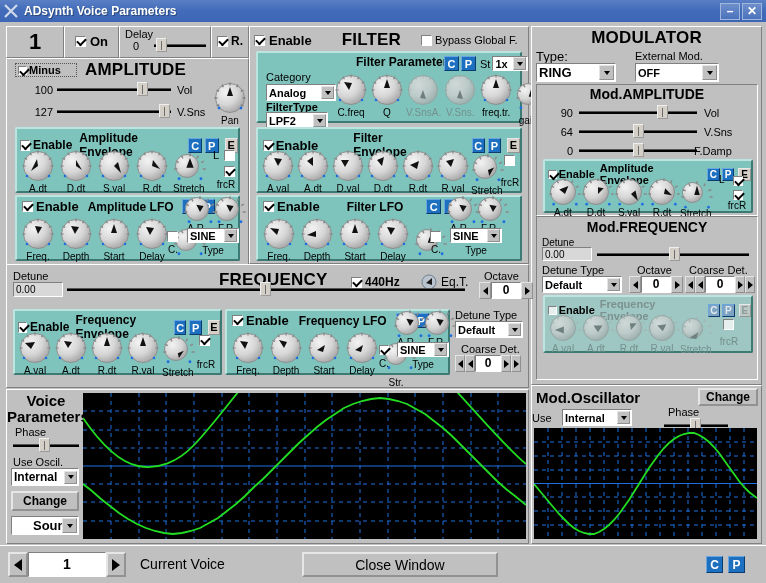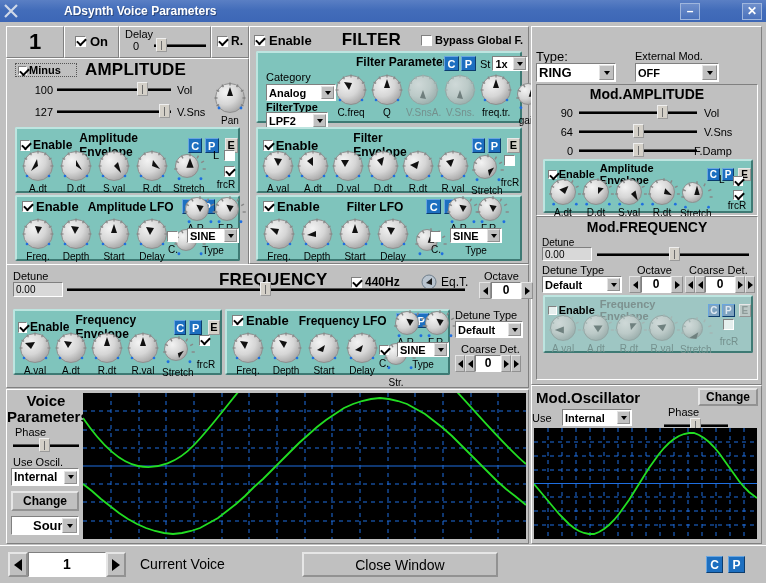--- a/index.html
+++ b/index.html
@@ -9,21 +9,21 @@
     font-family:"Liberation Sans", sans-serif;
     background:#c0c0c0; font-size:11px; color:#000;
     -webkit-font-smoothing:none;
   }
   #app { position:relative; width:766px; height:583px; background:#c0c0c0; }
 
   
   .titlebar{
     position:absolute; left:0; top:0; width:766px; height:21px;
     background:linear-gradient(to bottom,#5a7fc4 0%,#436dba 45%,#3d67b6 100%);
-    display:flex; align-items:center; padding:11px 2px;gap:40px;
+    display:flex; align-items:center; padding:11px 2px;
   }
   .tb-icon{ width:18px; height:18px; position:relative; flex:0 0 auto; }
   .tb-icon svg{ display:block; }
   .tb-title{ color:#fff; font-size:12px; font-weight:bold; margin-left:4px; flex:1 1 auto;
              text-shadow:1px 1px 0 rgba(0,0,0,.35); }
   .tb-btn{
     width:20px; height:17px; margin-right:2px; border:1px solid #9fb6dd;
     background:linear-gradient(to bottom,#6f8fcb,#4a72bc);
     display:flex; align-items:center; justify-content:center;
     color:#fff; font-size:12px; font-weight:bold; line-height:1; cursor:pointer;
@@ -545,21 +545,21 @@
       <div class="knoblab" style="position:absolute; left:170px; top:48px; width:52px;">Type</div>
     </div>
   </div>
 
   <div class="abs grp" style="left:249px; top:26px; width:280px; height:238px; background:#c0c0c0;">
     <div style="display:flex; align-items:center; padding:3px 0 0 4px;">
       <span class="cb on"></span>
       <span style="font-size:13px;font-weight:bold;margin-left:4px;">Enable</span>
       <span class="ttl-lg" style="margin-left:30px;">FILTER</span>
       <span class="cb" style="margin-left:20px;"></span>
-      <span style="font-size:11px;font-weight:bold;margin-left:3px;">Bypass Global F.</span>
+      <span style="font-size:11px;font-weight:normal;margin-left:3px;">Bypass Global F.</span>
     </div>
 
     <div class="teal" style="left:6px; top:24px; width:266px; height:72px;">
       <div class="ttl-sm" style="position:absolute; left:98px; top:2px;">Filter Parameters</div>
       <div style="position:absolute; left:186px; top:3px; display:flex; align-items:center; gap:2px;">
         <span class="cpbtn">C</span>
         <span class="cpbtn">P</span>
         <span style="font-size:11px; margin-left:2px;">St</span>
         <span class="sel" style="width:36px; height:15px;">
           <span class="v">1x</span>
@@ -1060,20 +1060,21 @@
         <span class="v">SINE</span>
         <span class="arw">
             <i></i>
           </span>
       </div>
       <div class="knoblab" style="position:absolute; left:192px; top:48px; width:52px;">Type</div>
     </div>
   </div>
 
   <div class="abs grp" style="left:531px; top:26px; width:231px; height:359px; background:#c0c0c0;">
+    <div class="ttl-lg" style="text-align:center; padding-top:1px;">MODULATOR</div>
     <div style="position:absolute; left:4px; top:22px; font-size:13px;">Type:</div>
     <div class="sel" style="position:absolute; left:4px; top:36px; width:80px; height:19px; font-size:13px;">
       <span class="v">RING</span>
       <span class="arw" style="width:15px;height:15px;">
           <i></i>
         </span>
     </div>
     <div style="position:absolute; left:103px; top:23px; font-size:11px;">External Mod.</div>
     <div class="sel" style="position:absolute; left:103px; top:36px; width:84px; height:19px;">
       <span class="v">OFF</span>

